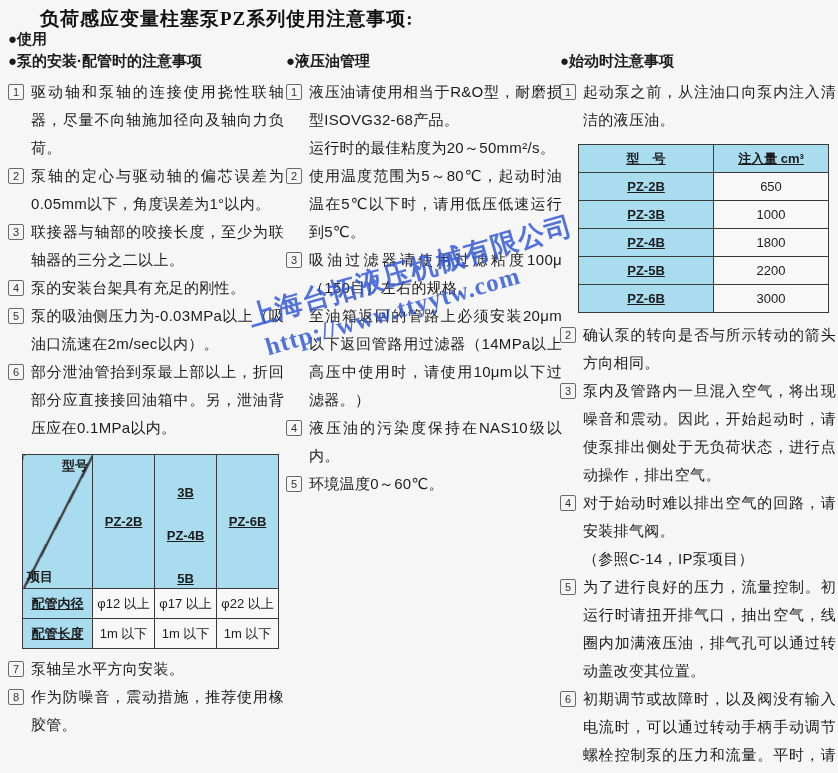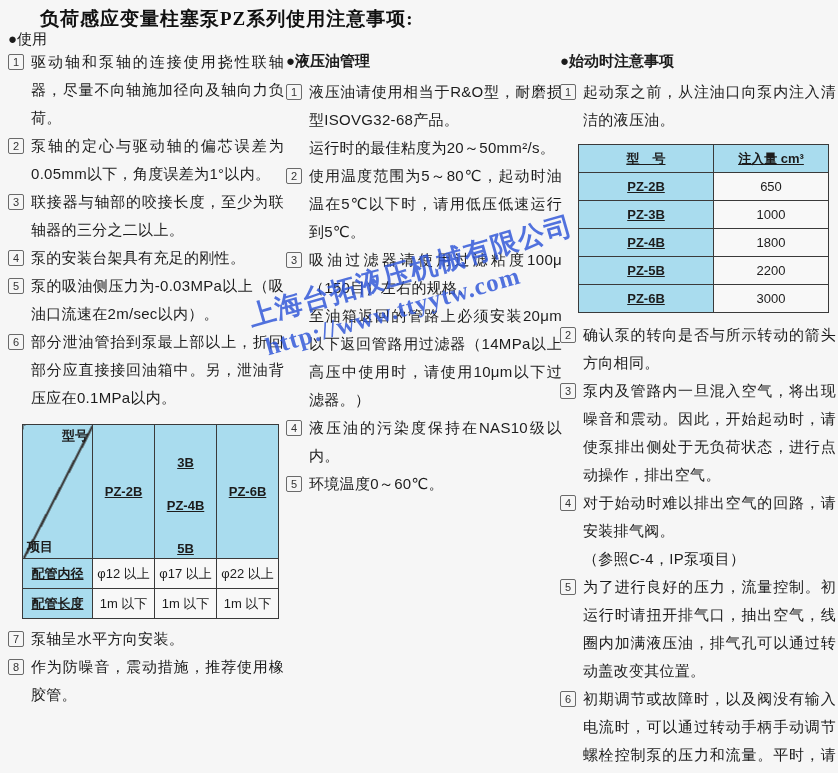--- a/index.html
+++ b/index.html
@@ -12,21 +12,21 @@
     overflow:hidden;
   }
   .page { position:absolute; inset:0; }
   .title {
     position:absolute; left:8px; top:6px;
     font-family:"Liberation Serif","DejaVu Serif",serif;
     font-weight:bold; font-size:19px; letter-spacing:1px; color:#111;margin-left:32px;
   }
   .usage {
     position:absolute; left:8px; top:30px;
-    font-weight:normal; font-size:15px;
+    font-weight:bold; font-size:15px;
   }
   .col { position:absolute; top:48px; width:276px; }
   .col1 { left:8px; }
   .col2 { left:286px; }
   .col3 { left:560px; }
   .colhead { font-weight:bold; font-size:15px; line-height:26px; margin-bottom:4px; }
   .item { display:flex; align-items:flex-start; }
   .num {
     flex:0 0 auto; width:16px; height:16px; margin:6px 7px 0 0;
     border:1px solid #6a6a6a; border-radius:2px;
@@ -69,20 +69,21 @@
 </style>
 </head>
 <body>
 
 <div class="page">
 
   <div class="title">负荷感应变量柱塞泵PZ系列使用注意事项:</div>
   <div class="usage">●使用</div>
 
   <div class="col col1">
+    <div class="colhead">●泵的安装·配管时的注意事项</div>
 
     <div class="item">
       <span class="num">1</span>
       <div class="txt">
           <p>驱动轴和泵轴的连接使用挠性联轴器，尽量不向轴施加径向及轴向力负荷。</p>
         </div>
     </div>
     <div class="item">
       <span class="num">2</span>
       <div class="txt">
@@ -243,21 +244,21 @@
     <div class="item">
       <span class="num">3</span>
       <div class="txt">
           <p>泵内及管路内一旦混入空气，将出现噪音和震动。因此，开始起动时，请使泵排出侧处于无负荷状态，进行点动操作，排出空气。</p>
         </div>
     </div>
     <div class="item">
       <span class="num">4</span>
       <div class="txt">
         <p>对于始动时难以排出空气的回路，请安装排气阀。</p>
-        <p>（参照C-4，IP泵项目）</p>
+        <p>（参照C-14，IP泵项目）</p>
       </div>
     </div>
     <div class="item">
       <span class="num">5</span>
       <div class="txt">
           <p>为了进行良好的压力，流量控制。初运行时请扭开排气口，抽出空气，线圈内加满液压油，排气孔可以通过转动盖改变其位置。</p>
         </div>
     </div>
     <div class="item">
       <span class="num">6</span>

